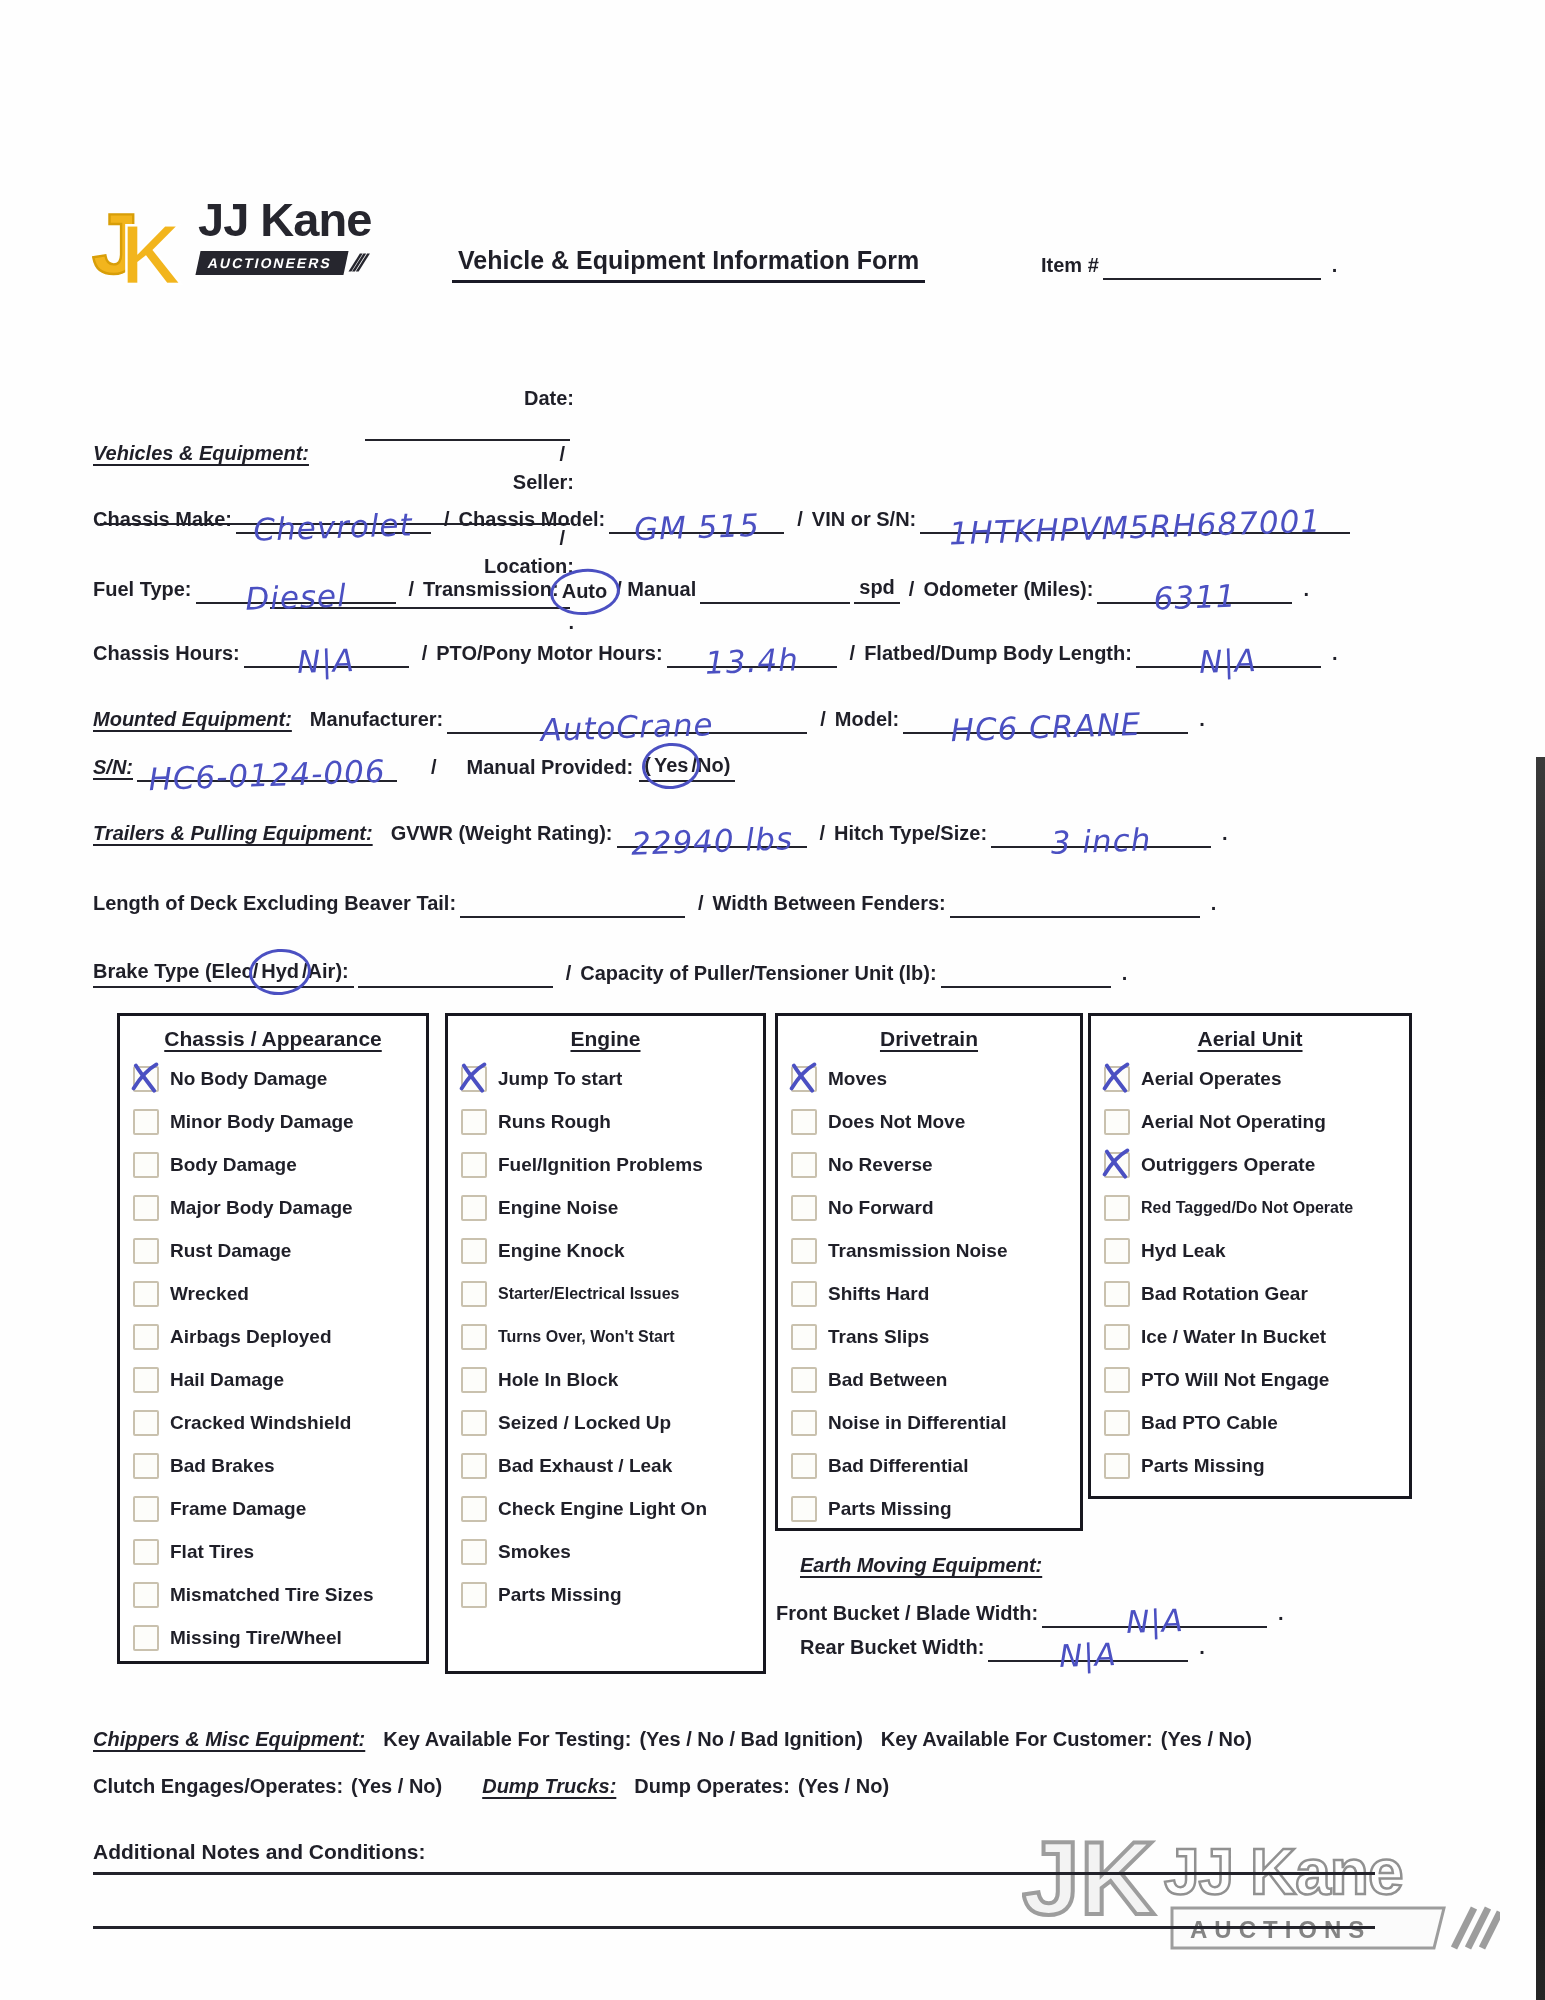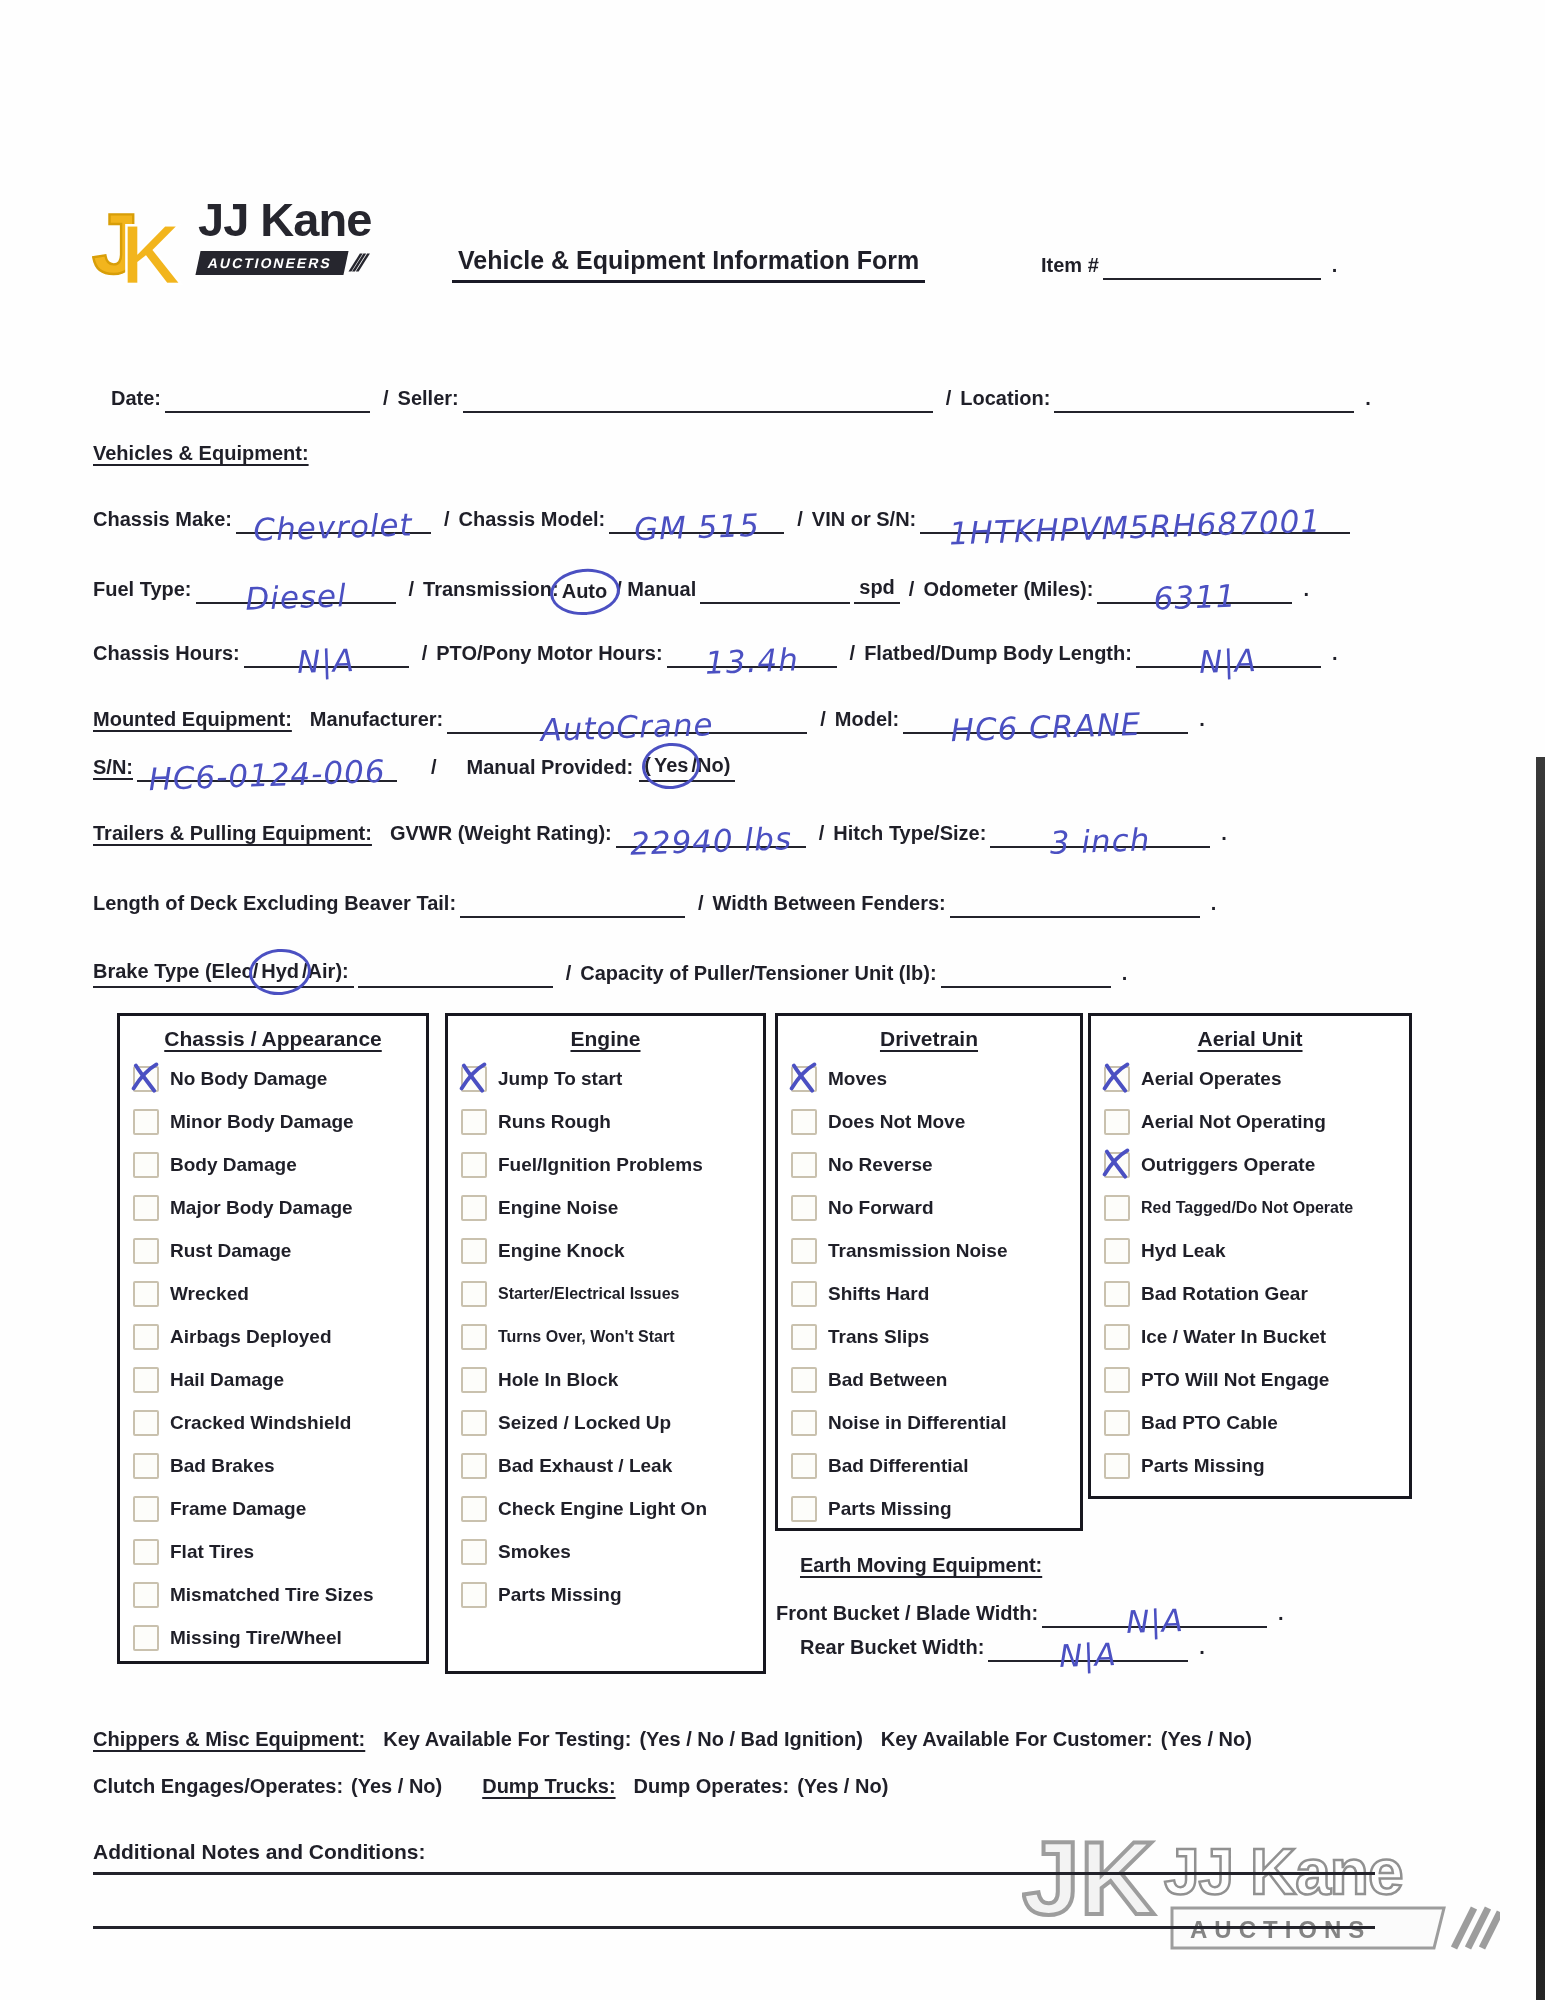--- a/index.html
+++ b/index.html
@@ -14,21 +14,21 @@
   .logo-banner{display:inline-block;background:#26262e;color:#fff;transform:skewX(-12deg);
                padding:4px 14px 4px 10px;font-size:14px;font-weight:bold;letter-spacing:2px;}
   .banner-slashes{display:inline-block;transform:skewX(-24deg);font-weight:900;font-size:24px;
                   color:#26262e;letter-spacing:-3px;margin-left:6px;}
   .title{position:absolute;left:452px;top:246px;font-size:25px;font-weight:800;
          border-bottom:3px solid #1a1a26;padding:0 6px 5px 6px;}
   
   .frow{position:absolute;display:flex;align-items:flex-end;font-weight:bold;font-size:20px;
         white-space:nowrap;line-height:26px;z-index:3;text-align:center;}
   .lbl{padding-bottom:2px;}
-  .hd{text-decoration:underline;text-decoration-thickness:2px;text-underline-offset:4px;}
+  .hd{text-decoration:underline;text-decoration-thickness:2px;text-underline-offset:4px;font-style:italic;}
   .sep{margin:0 9px;padding-bottom:2px;}
   .dot{margin-left:7px;padding-bottom:2px;}
   .gap{display:inline-block;width:18px;}
   .line{display:inline-block;border-bottom:2.5px solid #23232b;position:relative;height:26px;
         margin:0 4px;}
   .ul-text{border-bottom:2.5px solid #23232b;padding:0 5px 2px 5px;}
   
   .hw{position:absolute;left:50%;bottom:-8px;transform:translateX(-50%) rotate(-2deg);
       color:#4b50c2;font-family:"DejaVu Sans",sans-serif;font-style:italic;font-weight:normal;
       font-size:31px;letter-spacing:1px;white-space:nowrap;}
@@ -74,21 +74,21 @@
   </div>
 
   <div class="title">Vehicle &amp; Equipment Information Form</div>
 
   <div class="frow" style="left:1041px;top:252px;">
     <span class="lbl">Item #</span>
     <span class="line" style="width:218px;"></span>
     <span class="dot">.</span>
   </div>
 
-  <div class="frow" style="left:111px;top:385px;">
+  <div class="frow" style="left:96px;top:385px;flex-direction:column;">
     <span class="lbl">Date:</span>
     <span class="line" style="width:205px;"></span>
     <span class="sep">/</span>
     <span class="lbl">Seller:</span>
     <span class="line" style="width:470px;"></span>
     <span class="sep">/</span>
     <span class="lbl">Location:</span>
     <span class="line" style="width:300px;"></span>
     <span class="dot">.</span>
   </div>

